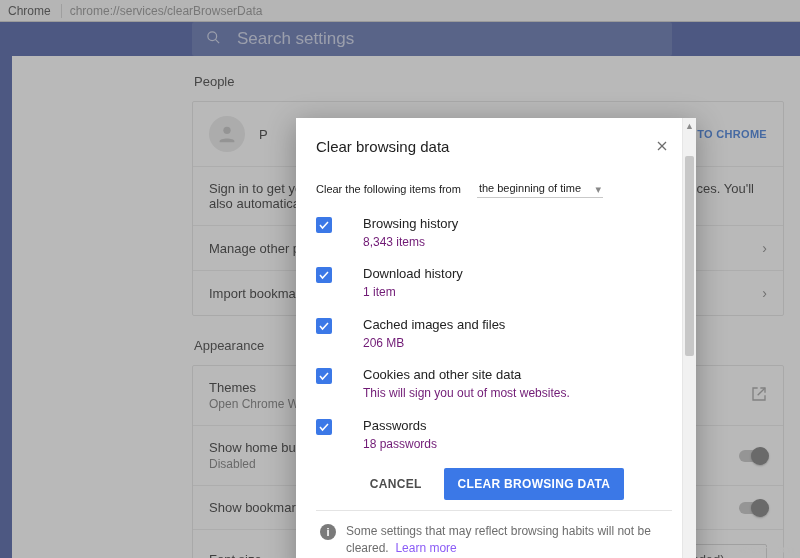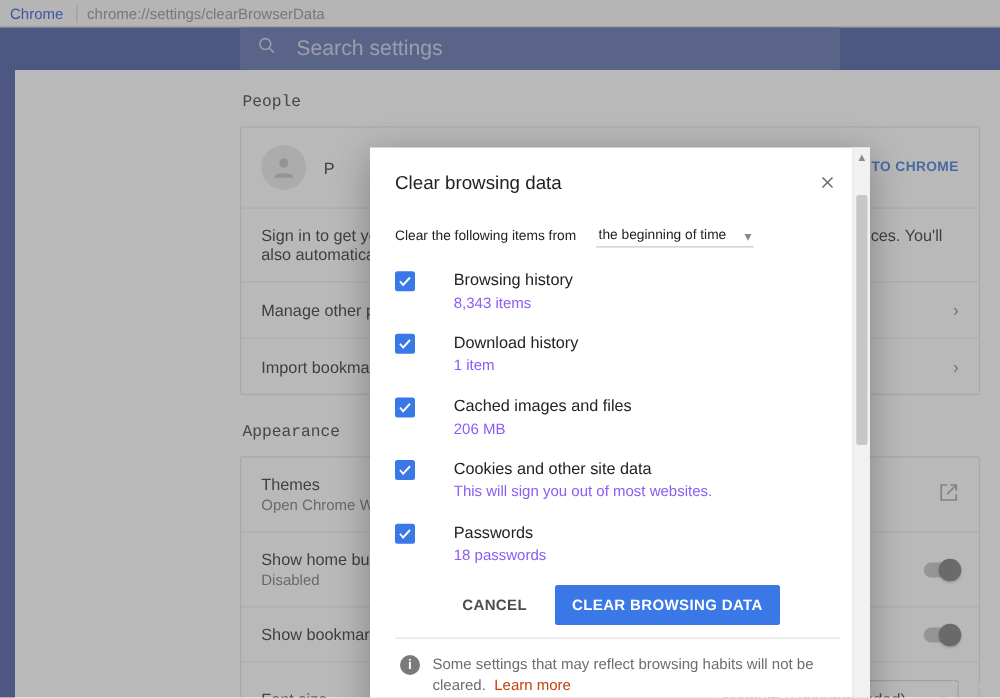--- a/index.html
+++ b/index.html
@@ -1,28 +1,28 @@
 <!DOCTYPE html>
 <html><head>
 <meta charset="utf-8">
 <style>
   * { box-sizing: border-box; font-family: Arial, sans-serif; }
   body { margin:0; width:800px; height:558px; overflow:hidden; background:#fff; position:relative; }
   .addr-bar { height:22px; border-bottom:1px solid #c9c9c9; display:flex; align-items:center; font-size:12px; color:#555; background:#f7f7f7; }
-  .addr-app { padding:0 10px 0 8px; border-right:1px solid #d0d0d0; color:#1d4ed8; }
+  .addr-app { padding:0 10px 0 8px; border-right:1px solid #d0d0d0; color:#404040; }
   .addr-url { padding-left:8px; color:#888; }
   .page { display:flex; height:calc(100% - 22px); background:#fff; }
   .left-col { width:12px; background:#3b4f9b; }
   .right-col { flex:1; display:flex; flex-direction:column; }
   .top-blue { height:50px; background:#3b4f9b; display:flex; align-items:center; padding-left:180px; }
   .search-wrap { display:flex; align-items:center; gap:14px; background:#5064a7; border-radius:2px; height:34px; width:480px; padding:0 14px; color:#c8cfe7; }
   .search-wrap input { background:transparent; border:none; outline:none; color:#c8cfe7; font-size:17px; width:100%; }
   .search-wrap input::placeholder { color:#c8cfe7; }
   .content { flex:1; padding:18px 16px 0 180px; background:#fff; position:relative; }
-  .section-title { font-size:13px; color:#2c2c2c; margin:0 0 12px 2px;font-family:Liberation Mono, monospace; }
+  .section-title { font-size:13px; color:#2c2c2c; margin:0 0 12px 2px; }
   .panel { border:1px solid #e2e2e2; border-radius:2px; }
   .row { display:flex; align-items:center; padding:14px 16px; border-top:1px solid #e9e9e9; font-size:13px; color:#222; justify-content:space-between; }
   .row:first-child { border-top:none; }
   .row .sub { color:#6e6e6e; font-size:12px; margin-top:2px; }
   .row-main { display:flex; align-items:center; gap:14px; }
   .avatar { width:36px; height:36px; border-radius:50%; background:#e7e7e7; display:flex; align-items:center; justify-content:center; }
   .avatar svg { width:22px; height:22px; fill:#bcbcbc; }
   .signin-btn { color:#2f6fd6; font-weight:bold; font-size:11px; letter-spacing:.3px; }
   .chev { color:#7a7a7a; font-size:14px; }
   .openext { color:#9a9a9a; }
@@ -37,40 +37,40 @@
   .modal-body { flex:1; padding:20px 10px 12px 20px; font-size:13px; color:#222; }
   .modal-title { font-size:15px; margin-bottom:24px; display:flex; justify-content:space-between; align-items:center; }
   .close { color:#6d6d6d; font-size:14px; cursor:pointer; padding:0 4px; }
   .clear-from { display:flex; align-items:center; gap:16px; margin-bottom:18px; font-size:11px; color:#222; }
   .time-select { border:none; border-bottom:1px solid #c8c8c8; padding:3px 22px 3px 2px; position:relative; color:#222; }
   .time-select .dd-arrow { position:absolute; right:2px; top:4px; color:#888; }
   .opt { display:flex; gap:31px; margin-bottom:16px; line-height:1.3; }
   .opt .cb { flex:0 0 16px; height:16px; border:2px solid #3b78e7; border-radius:2px; background:#3b78e7; display:flex; align-items:center; justify-content:center; margin-top:1px; }
   .opt .cb svg { width:12px; height:12px; stroke:#fff; stroke-width:3; fill:none; }
   .opt .label { color:#222; }
-  .opt .desc { color:#8b5cf6; font-size:12px; margin-top:2px; }
+  .opt .desc { color:#701a75; font-size:12px; margin-top:2px; }
   .modal-actions { display:flex; justify-content:center; gap:8px; margin:12px 8px 10px 0; }
   .btn-flat { background:transparent; border:none; color:#4d4d4d; font-weight:bold; font-size:12px; padding:9px 14px; letter-spacing:.3px; cursor:pointer; }
   .btn-primary { background:#3b78e7; color:#fff; border:none; border-radius:2px; font-weight:bold; font-size:12px; padding:9px 14px; letter-spacing:.3px; cursor:pointer; }
   .modal-footer { border-top:1px solid #e4e4e4; margin-top:6px; padding:12px 8px 6px 4px; display:flex; gap:10px; font-size:12px; color:#6d6d6d; line-height:1.4; }
   .modal-footer .info-ico { flex:0 0 16px; height:16px; border-radius:50%; background:#7a7a7a; color:#fff; display:flex; align-items:center; justify-content:center; font-size:11px; font-weight:bold; margin-top:1px; }
-  .modal-footer a { color:#c2410c; text-decoration:none; }
+  .modal-footer a { color:#8b5cf6; text-decoration:none; }
   .modal-scroll { width:14px; background:#f1f1f1; border-left:1px solid #e6e6e6; position:relative; }
   .modal-scroll .thumb { position:absolute; top:38px; left:2px; right:2px; height:200px; background:#c7c7c7; border-radius:2px; }
   .modal-scroll .arr { position:absolute; left:0; right:0; text-align:center; font-size:9px; color:#8a8a8a; }
   .modal-scroll .arr.up { top:3px; }
 
   .watermark { position:absolute; bottom:3px; right:6px; font-size:11px; color:#b9b9b9; }
 </style>
 </head>
 <body>
 
 <div class="addr-bar">
   <div class="addr-app">Chrome</div>
-  <div class="addr-url">chrome://settings/clearBrowserData</div>
+  <div class="addr-url">chrome://services/clearBrowserData</div>
 </div>
 
 <div class="page">
   <div class="left-col"></div>
   <div class="right-col">
 
     <div class="top-blue">
       <div class="search-wrap">
         <span>
           <svg width="15" height="15" viewBox="0 0 24 24" fill="none" stroke="#c8cfe7" stroke-width="2">

